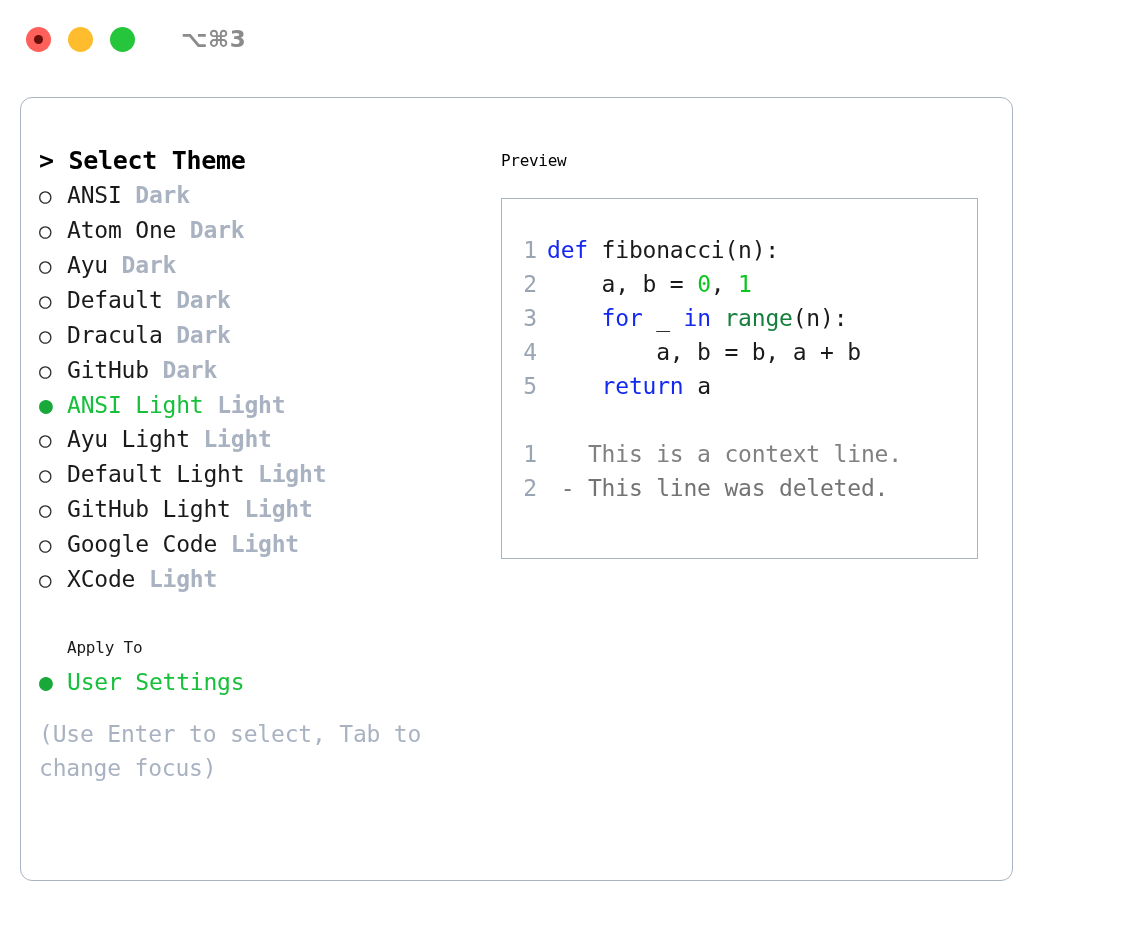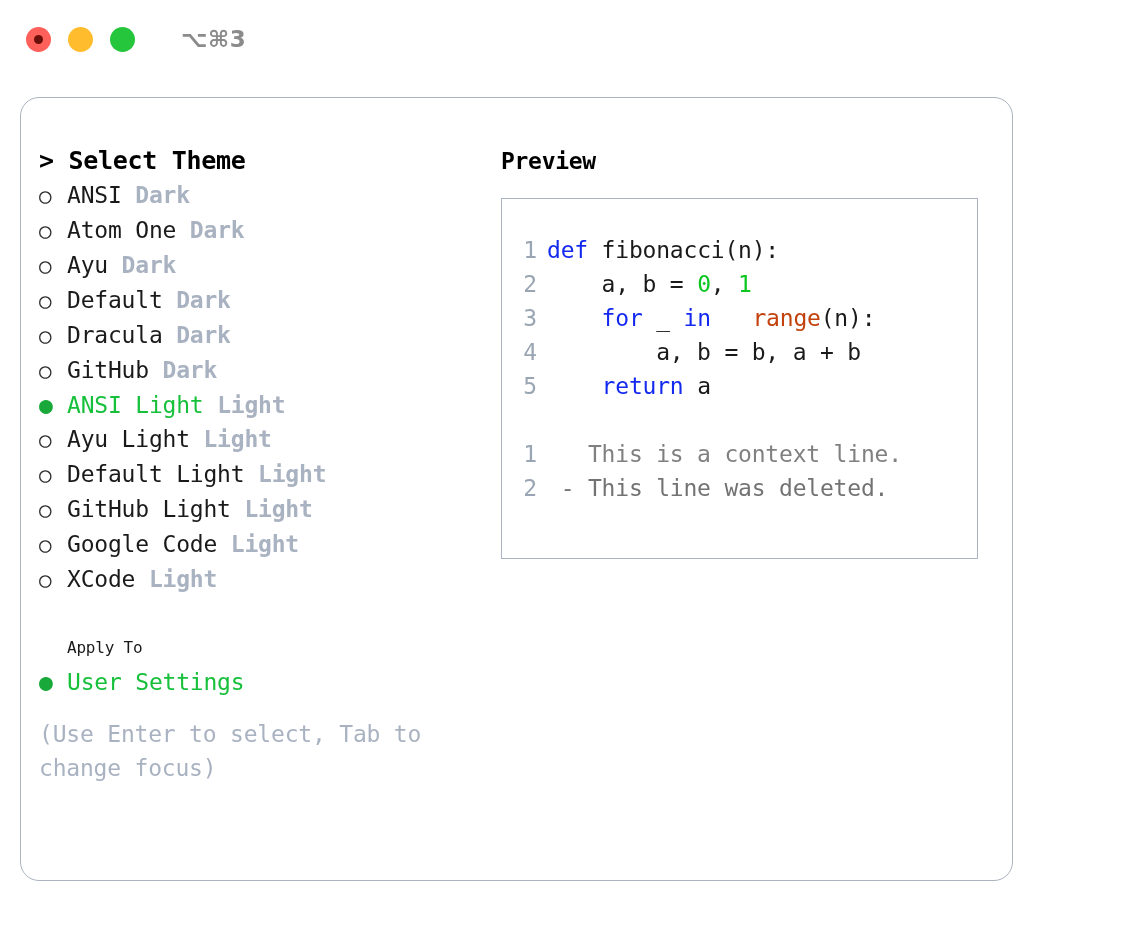--- a/index.html
+++ b/index.html
@@ -65,21 +65,21 @@
   }
 
   
   .panel {
     position: absolute;
     left: 20px;
     top: 97px;
     width: 993px;
     height: 784px;
     border: 1.6px solid #aab3c0;
-    border-radius: 19px;
+    border-radius: 12px;
     box-sizing: border-box;
     background: #ffffff;
   }
 
   .panel-inner {
     position: absolute;
     left: 0; top: 0;
     width: 100%; height: 100%;
     display: flex;
   }
@@ -136,22 +136,22 @@
     margin-top: 18px;
     font-size: 23px;
     line-height: 34px;
     color: #a9b2c1;
     max-width: 412px;
     letter-spacing: -0.2px;
   }
 
   
   .preview-title {
-    font-size: 23px;
-    font-weight: 700;
+    font-size: 16px;
+    font-weight: 400;
     color: #000000;
     line-height: 34px;
     padding-left: 0px;
     letter-spacing: -0.3px;
   }
   .preview-box {
     margin-top: 20px;
     width: 477px;
     height: 361px;
     border: 1.6px solid #aab3c0;
@@ -167,21 +167,21 @@
     letter-spacing: -0.2px;
   }
   .ln {
     display: inline-block;
     width: 22px;
     text-align: right;
     color: #9aa5b3;
     margin-right: 10px;
   }
   .kw   { color: #1429f0; }
-  .fn   { color: #c2410c; margin-left: 28px; }
+  .fn   { color: #15803d; }
   .num  { color: #0ac61f; }
   .pln  { color: #1a1a1a; }
   .ctx  { color: #808080; }
   .del  { color: #737373; }
   .add  { color: #14c314; }
   .blank-line { height: 34px; }
 </style>
 </head>
 <body>
 

